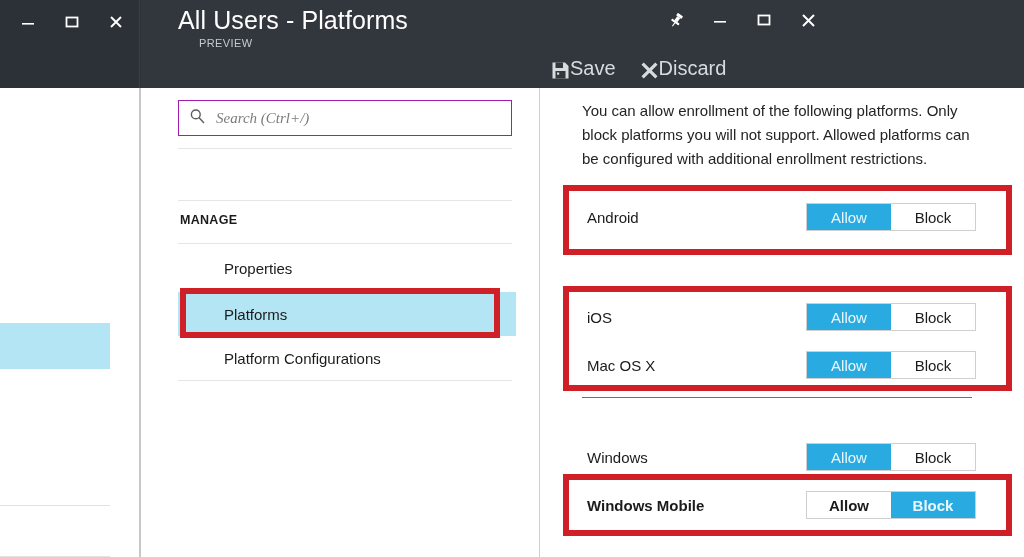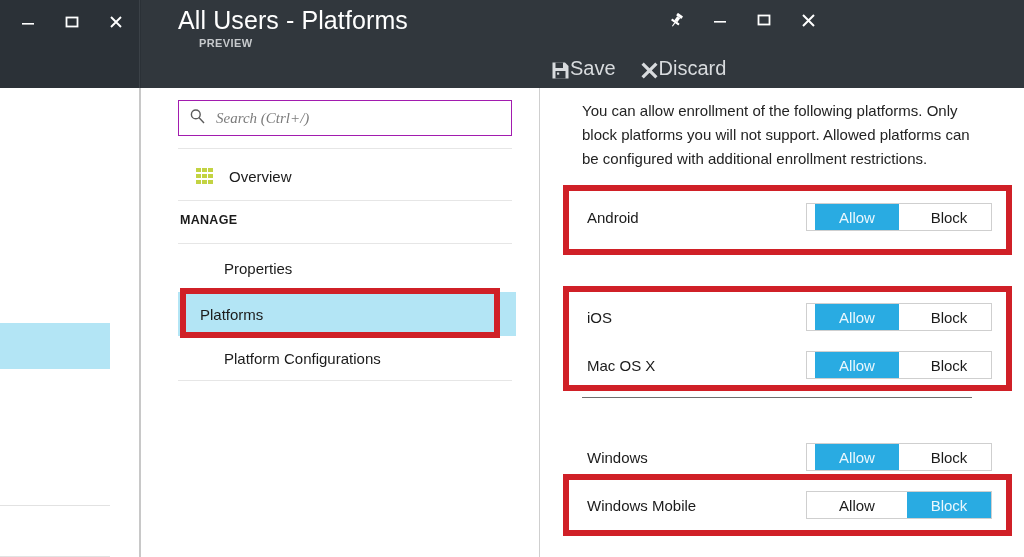--- a/index.html
+++ b/index.html
@@ -95,21 +95,21 @@
     font-size: 25px;
     font-weight: 400;
     letter-spacing: 0.1px;
     white-space: nowrap;
   }
   .blade-preview {
     position: absolute;
     left: 180px; top: 37px;
     color: #c7cacd;
     font-size: 11px;
-    font-weight: bold;
+    font-weight: normal;
     letter-spacing: 0.4px;
     padding-left: 19px;
   }
 
   
   .toolbar {
     position: absolute;
     left: 541px; top: 48px;
     display: flex;
     align-items: center;
@@ -197,21 +197,21 @@
     font-weight: bold;
     color: #1b1b1b;
     letter-spacing: 0.3px;
   }
   .nav-row.properties { top: 158px; padding-left: 46px; }
   .nav-row.platforms {
     top: 204px;
     left: 36px;
     width: 338px;
     background: #b3e5f5;
-    padding-left: 22px;
+    padding-left: 46px;
   }
   .nav-row.platform-config { top: 248px; padding-left: 46px; }
 
   
   .content {
     position: absolute;
     left: 541px; top: 88px;
     width: 483px; height: 469px;
     background: #ffffff;
     border-radius: 13px;
@@ -249,41 +249,40 @@
     background: #ffffff;
   }
   .toggle .seg {
     width: 84px;
     display: flex;
     align-items: center;
     justify-content: center;
     font-size: 15px;
     color: #1b1b1b;
     box-sizing: border-box;
-    margin-left: 8px;
   }
   .toggle .seg.on {
     background: #29abe2;
     color: #eaf7fd;
   }
   .toggle .seg.off + .seg.on { border-left: none; }
   .content-div {
     position: absolute;
     left: 41px;
     width: 390px;
     height: 1px;
     background: #6e6e6e;
   }
 
   
   .r-android  { top: 105px; }
   .r-ios      { top: 205px; }
   .r-macosx   { top: 253px; }
   .r-windows  { top: 345px; }
-  .r-winmob   { top: 393px; }
+  .r-winmob   { top: 393px; font-weight: bold; }
   .d-main     { top: 309px; }
 
   
   .annot {
     position: absolute;
     border: 6px solid #d02027;
     box-sizing: border-box;
     pointer-events: none;
   }
   .annot.a-nav      { left: 180px; top: 288px; width: 320px; height: 50px; }
@@ -386,34 +385,20 @@
         <svg width="17" height="17" viewBox="0 0 17 17">
           <circle cx="6.8" cy="6.4" r="4.4" fill="none" stroke="#5b5b5b" stroke-width="1.4"></circle>
           <path d="M9.9 9.6 L15 15" stroke="#5b5b5b" stroke-width="1.4" fill="none"></path>
         </svg>
       </span>
       <span class="ph">Search (Ctrl+/)</span>
     </div>
 
     <div class="nav-div" style="top:60px;"></div>
 
-    <div class="nav-row overview">
-      <span class="nav-grid-icon">
-        <i></i>
-          <i></i>
-          <i></i>
-          <i></i>
-          <i></i>
-          <i></i>
-          <i></i>
-          <i></i>
-          <i></i>
-      </span>
-      <span class="label">Overview</span>
-    </div>
 
     <div class="nav-div" style="top:112px;"></div>
 
     <div class="nav-section">
       <span>MANAGE</span>
     </div>
 
     <div class="nav-div" style="top:155px;"></div>
 
     <div class="nav-row properties">

